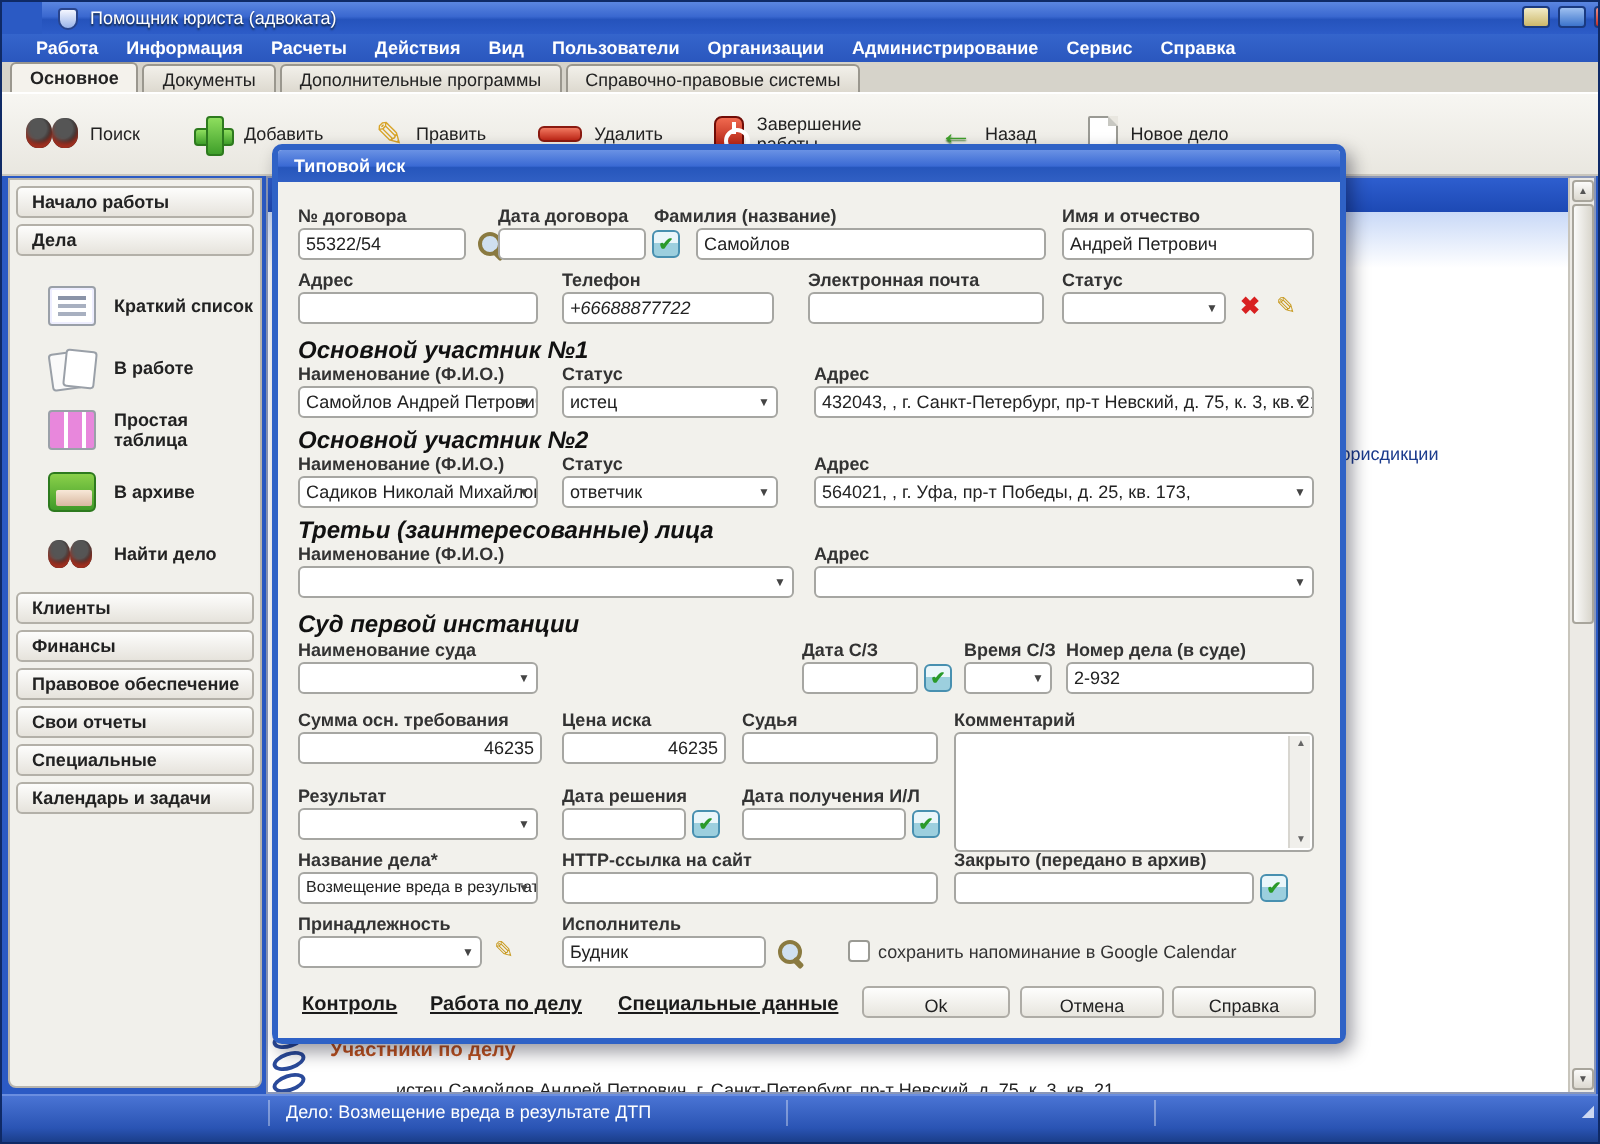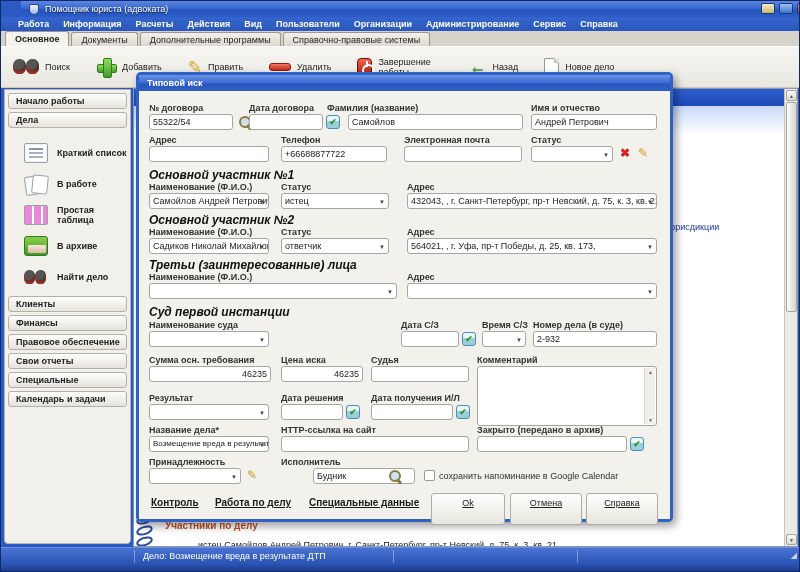--- a/index.html
+++ b/index.html
@@ -100,21 +100,21 @@
   .ico-search:before { content:""; position:absolute; left:1px; top:1px; width:8px; height:8px; border:2px solid #8a7a40; border-radius:50%; background:#cfe0f0; }
   .ico-search:after { content:""; position:absolute; right:0; bottom:0; width:6px; height:3px; background:#8a7a40; border-radius:1px; transform:rotate(45deg); }
   .ico-x { position:absolute; font-size:12px; font-weight:bold; color:#d82020; line-height:12px; }
   .ico-pen { position:absolute; font-size:12px; color:#c89a20; line-height:12px; }
   .comment-box { position:absolute; border:1px solid #a6a6a2; border-radius:3px; background:#fff; }
   .comment-box .gut { position:absolute; right:1px; top:1px; bottom:1px; width:11px; background:#f0efeb; border-left:1px solid #d8d6d0; }
   .comment-box .gut span { position:absolute; left:0; width:11px; font-size:5px; color:#666; text-align:center; }
   .cb { position:absolute; width:11px; height:11px; border:1px solid #9a9a94; background:#fff; border-radius:2px; }
   .cb-lab { position:absolute; font-size:9px; color:#333; white-space:nowrap; }
   .dlink { position:absolute; font-size:10px; font-weight:bold; color:#1a1a1a; text-decoration:underline; white-space:nowrap; }
-  .dbtn { position:absolute; height:32px; border:1px solid #aeaca6; border-radius:3px; background:linear-gradient(#fefefd,#e7e5de); font-size:9px; color:#222; text-align:center; line-height:18px;text-decoration:underline; }
+  .dbtn { position:absolute; height:16px; border:1px solid #aeaca6; border-radius:3px; background:linear-gradient(#fefefd,#e7e5de); font-size:9px; color:#222; text-align:center; line-height:18px; }
 
   
   #statusbar { position:absolute; left:0; top:546px; width:800px; height:17px; background:linear-gradient(#4a74d4,#2a54b4); border-top:1px solid #6a8ee0; color:#fff; font-size:9px; line-height:16px; }
   #statusbar .txt { position:absolute; left:142px; }
   #statusbar .sep { position:absolute; top:2px; width:1px; height:13px; background:rgba(255,255,255,.35); }
   #win-bottom { position:absolute; left:0; top:563px; width:800px; height:9px; background:linear-gradient(#2a54b4,#16387e); }
   #grip { position:absolute; right:2px; top:550px; color:#cdd8f2; font-size:8px; }
 </style>
 </head>
 <body>
@@ -245,21 +245,21 @@
       <input class="inp" style="left: 110px; top: 23px; width: 74px;" value="">
       <span class="ico-cal" style="left:187px; top:24px">✔</span>
       <span class="lbl" style="left:188px; top:12px">Фамилия (название)</span>
       <input class="inp" style="left: 209px; top: 23px; width: 175px;" value="Самойлов">
       <span class="lbl" style="left:392px; top:12px">Имя и отчество</span>
       <input class="inp" style="left: 392px; top: 23px; width: 126px;" value="Андрей Петрович">
 
       <span class="lbl" style="left:10px; top:44px">Адрес</span>
       <input class="inp" style="left: 10px; top: 55px; width: 120px;" value="">
       <span class="lbl" style="left:142px; top:44px">Телефон</span>
-      <input class="inp" style="left: 142px; top: 55px; width: 106px;" value="+66688877722">
+      <input class="inp" style="left: 142px; top: 55px; width: 106px; font-style: italic;" value="+66688877722">
       <span class="lbl" style="left:265px; top:44px">Электронная почта</span>
       <input class="inp" style="left: 265px; top: 55px; width: 118px;" value="">
       <span class="lbl" style="left:392px; top:44px">Статус</span>
       <div class="dd" style="left:392px; top:55px; width:82px">
           <span class="v"></span>
           <span class="a">▼</span>
         </div>
       <span class="ico-x" style="left:481px; top:56px">✖</span>
       <span class="ico-pen" style="left:499px; top:56px">✎</span>
 
@@ -363,21 +363,21 @@
       <input class="inp" style="left: 338px; top: 345px; width: 150px;" value="">
       <span class="ico-cal" style="left:491px; top:346px">✔</span>
 
       <span class="lbl" style="left:10px; top:366px">Принадлежность</span>
       <div class="dd" style="left:10px; top:377px; width:92px">
           <span class="v"></span>
           <span class="a">▼</span>
         </div>
       <span class="ico-pen" style="left:108px; top:378px">✎</span>
       <span class="lbl" style="left:142px; top:366px">Исполнитель</span>
-      <input class="inp" style="left: 142px; top: 377px; width: 102px; margin-left: 32px;" value="Будник">
+      <input class="inp" style="left: 142px; top: 377px; width: 102px;" value="Будник">
       <span class="ico-search" style="left:249px; top:378px"></span>
       <span class="cb" style="left:285px; top:379px"></span>
       <span class="cb-lab" style="left:300px; top:380px">сохранить напоминание в Google Calendar</span>
 
       <span class="dlink" style="left:12px; top:406px">Контроль</span>
       <span class="dlink" style="left:76px; top:406px">Работа по делу</span>
       <span class="dlink" style="left:170px; top:406px">Специальные данные</span>
       <span class="dbtn" style="left:292px; top:402px; width:74px">Ok</span>
       <span class="dbtn" style="left:371px; top:402px; width:72px">Отмена</span>
       <span class="dbtn" style="left:447px; top:402px; width:72px">Справка</span>

